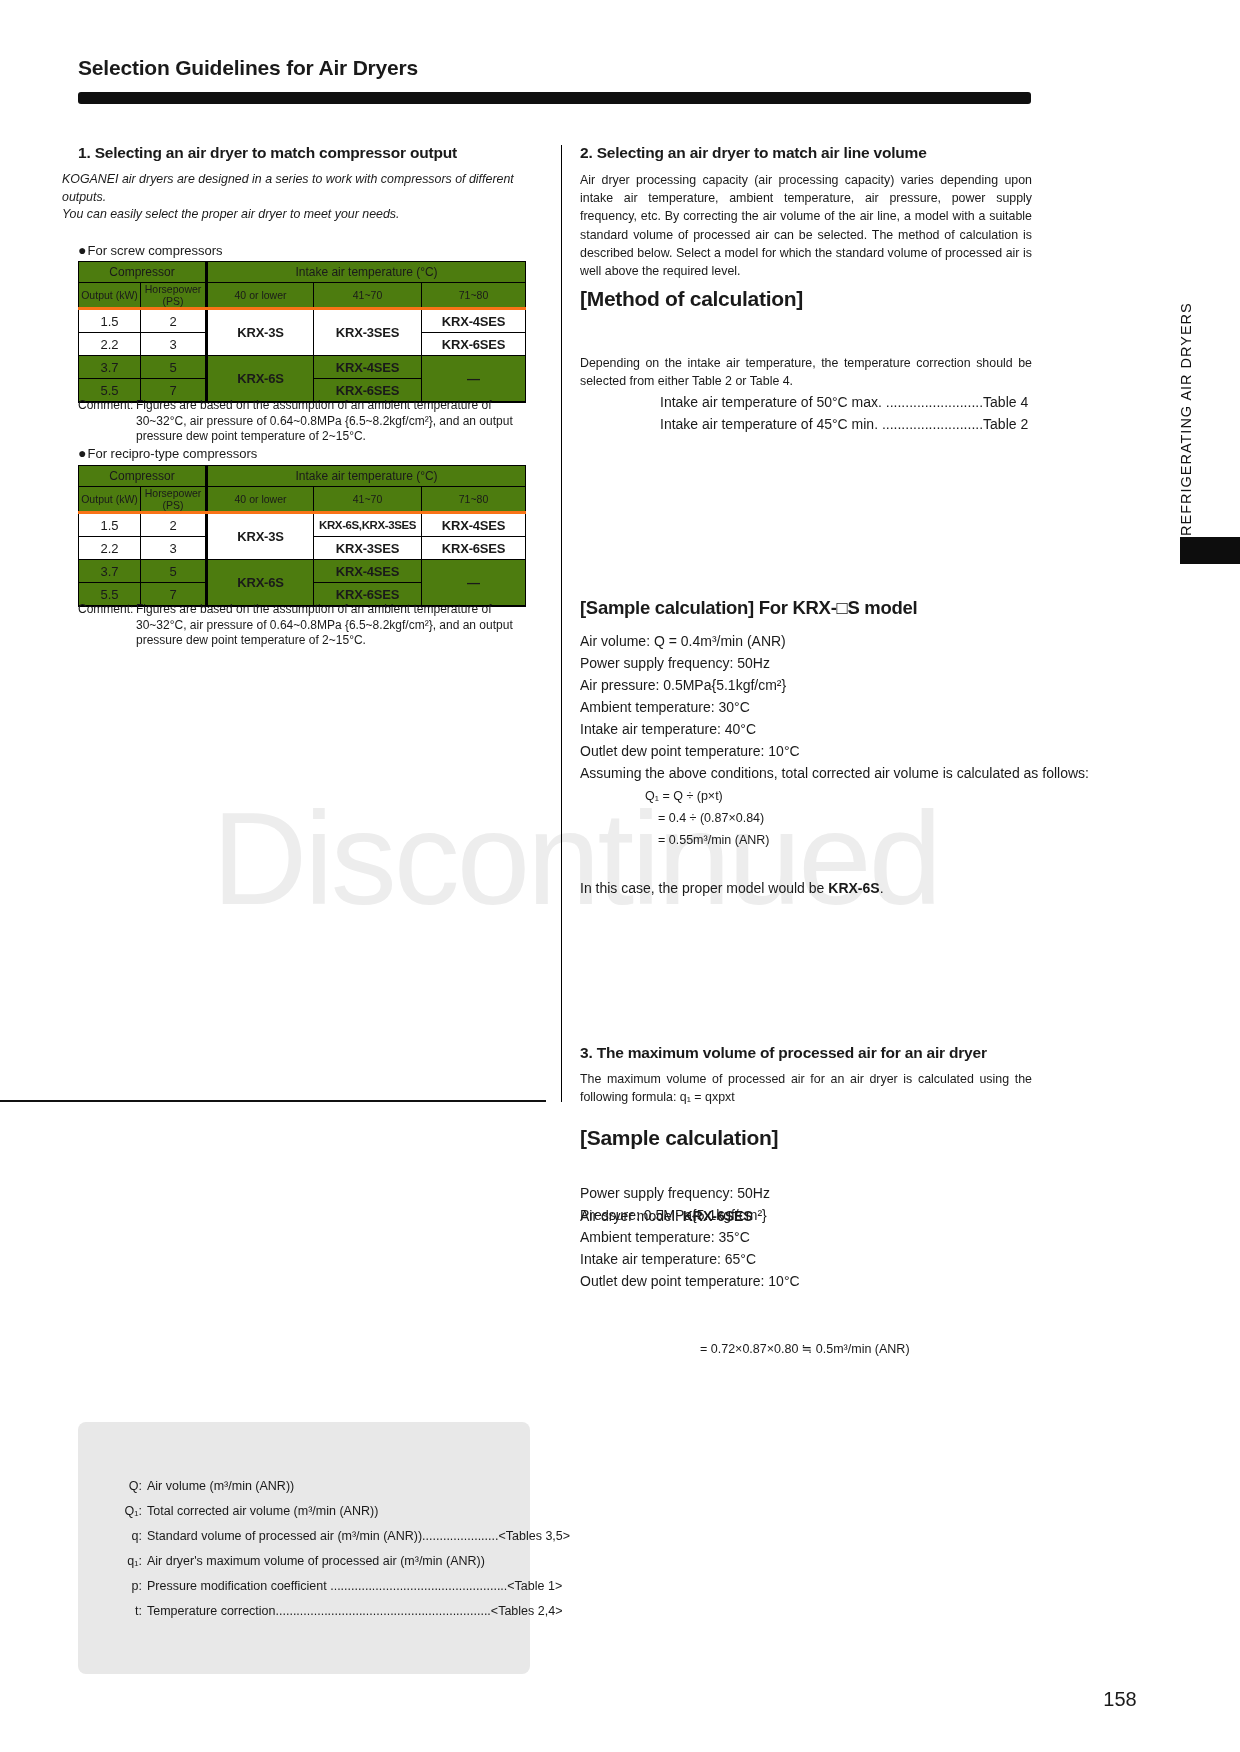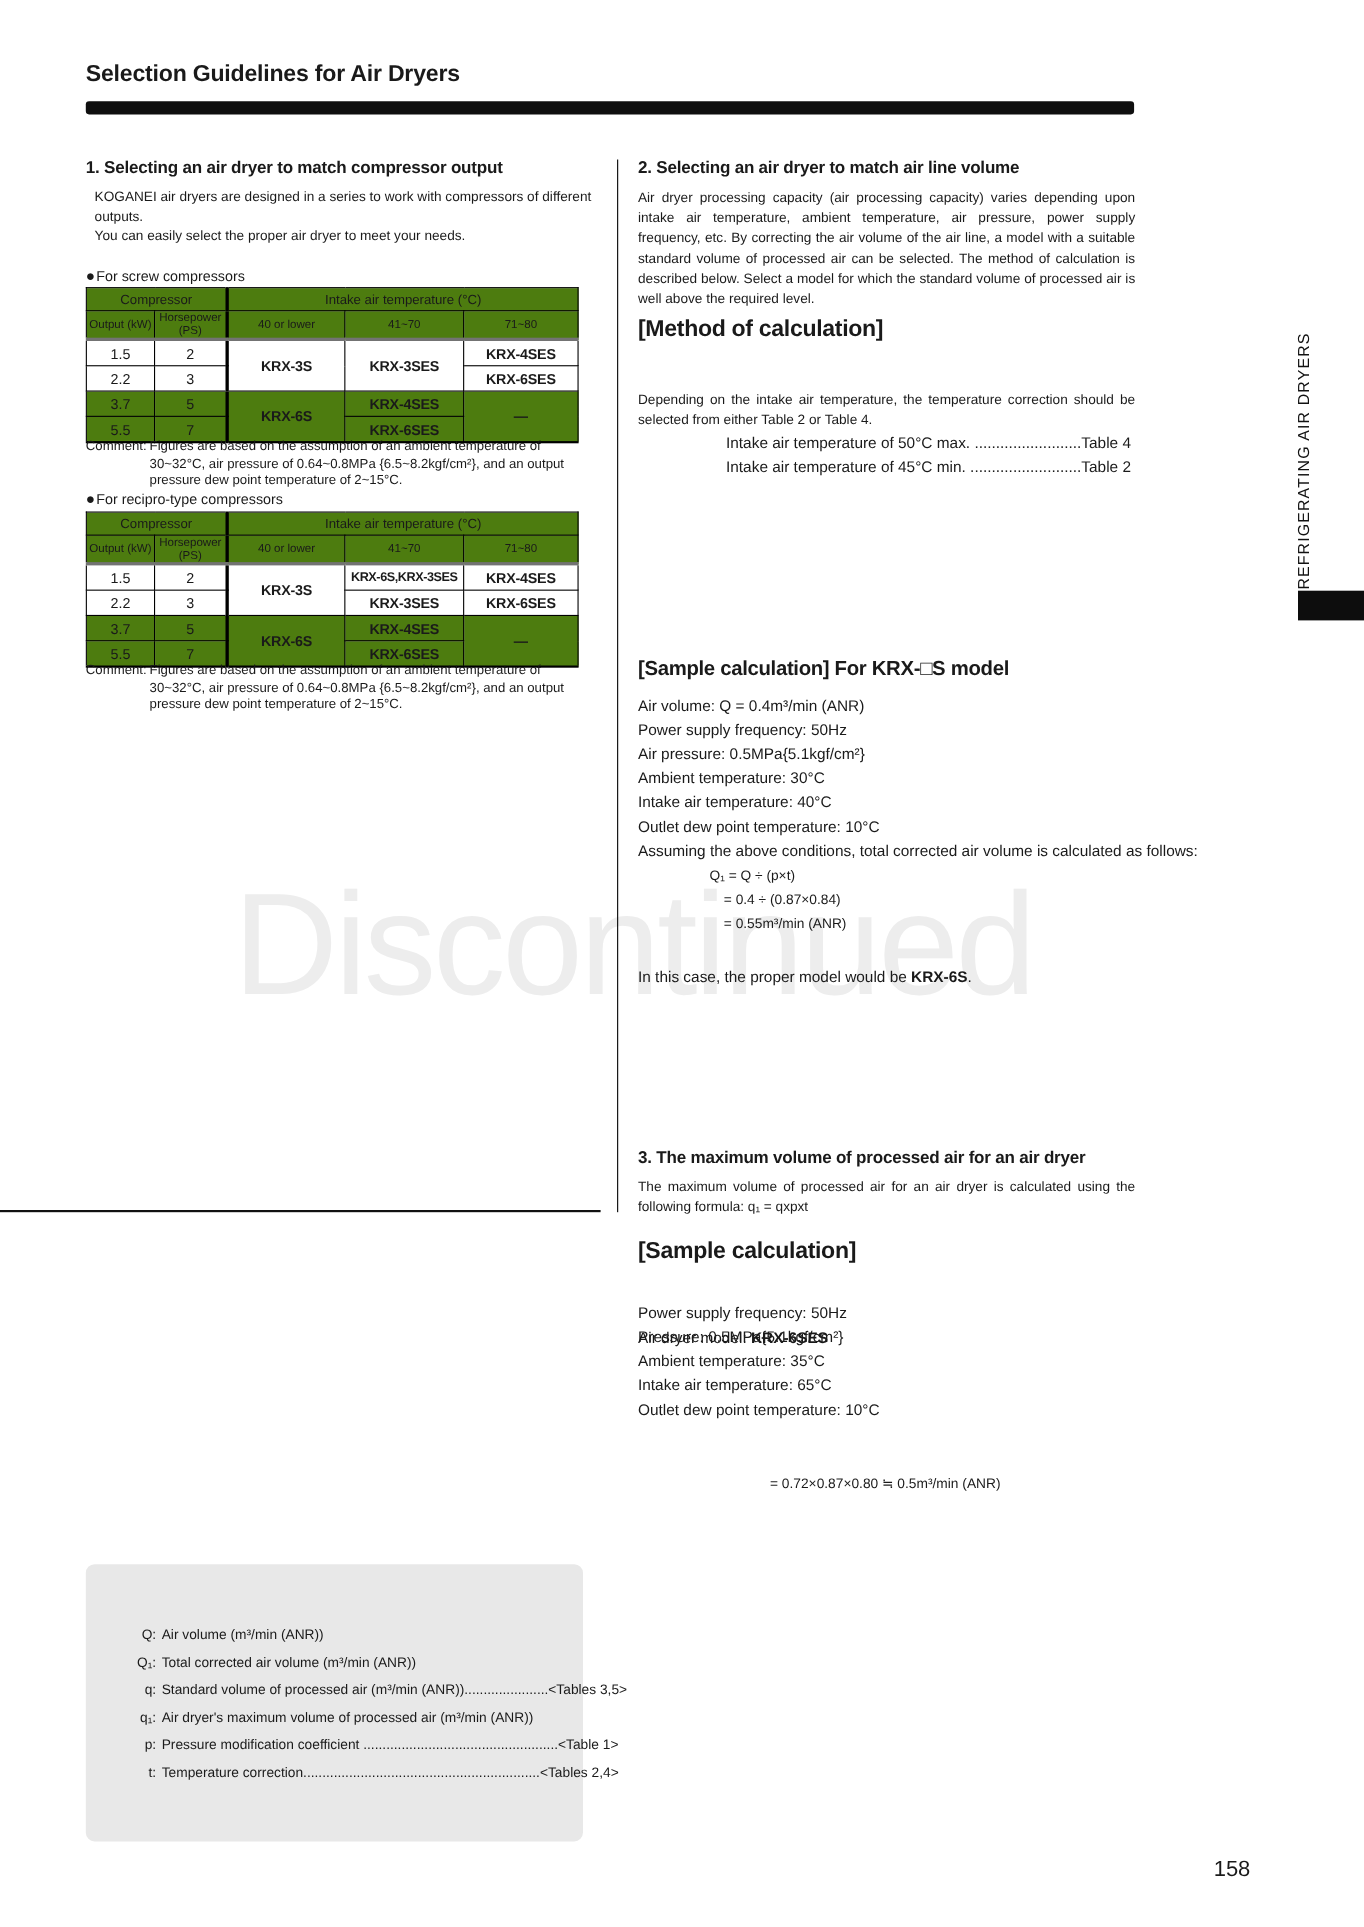--- a/index.html
+++ b/index.html
@@ -20,21 +20,21 @@
   .jus{text-align:justify;}
   .preline{white-space:pre-line;}
 
   .bullet-line{position:absolute;left:78px;font-size:13px;white-space:nowrap;}
   .bullet-line .bullet{font-size:14px;margin-right:1px;}
 
   table.ctable{position:absolute;border-collapse:collapse;table-layout:fixed;
                border:1.5px solid #000;border-bottom:2.5px solid #000;}
   .ctable td{border:1px solid #000;text-align:center;vertical-align:middle;padding:0;height:22px;}
   .ctable tr.hr1 td{height:20px;}
-  .ctable tr.hr2 td{height:20px;border-bottom:3px solid #737373;}
+  .ctable tr.hr2 td{height:20px;border-bottom:3px solid #f97316;}
   .gray{background:#4d7c0f;}
   .hc{font-size:12px;}
   .hs{font-size:10.5px;}
   .num{font-size:13px;}
   .model{font-weight:bold;font-size:13px;letter-spacing:-0.2px;}
   .tight{font-size:11.5px;letter-spacing:-0.4px;}
   .thickL{border-left:3.5px solid #000 !important;}
 
   .comment{position:absolute;left:78px;width:466px;display:flex;font-size:12px;line-height:15.5px;}
   .clabel{flex:0 0 58px;}
@@ -61,21 +61,21 @@
 <div class="page">
 
   <div class="watermark">Discontinued</div>
 
   <h1 class="page-title">Selection Guidelines for Air Dryers</h1>
   <div class="title-bar"></div>
   <div class="col-divider"></div>
   <div class="left-rule"></div>
 
   <h2 class="h-sec" style="left:78px;top:144px;">1. Selecting an air dryer to match compressor output</h2>
-  <div class="body-txt preline" style="left:86px;top:171px;width:470px;">KOGANEI air dryers are designed in a series to work with compressors of different outputs.
+  <div class="body-txt preline" style="left:62px;top:171px;width:470px;font-style:italic;">KOGANEI air dryers are designed in a series to work with compressors of different outputs.
 You can easily select the proper air dryer to meet your needs.</div>
 
   <div class="bullet-line" style="top:242px;">
     <span class="bullet">●</span><span>For screw compressors</span>
   </div>
 
   <table class="ctable" style="left:78px;top:261px;width:447px;">
     <colgroup>
         <col style="width:62px">
         <col style="width:66px">

